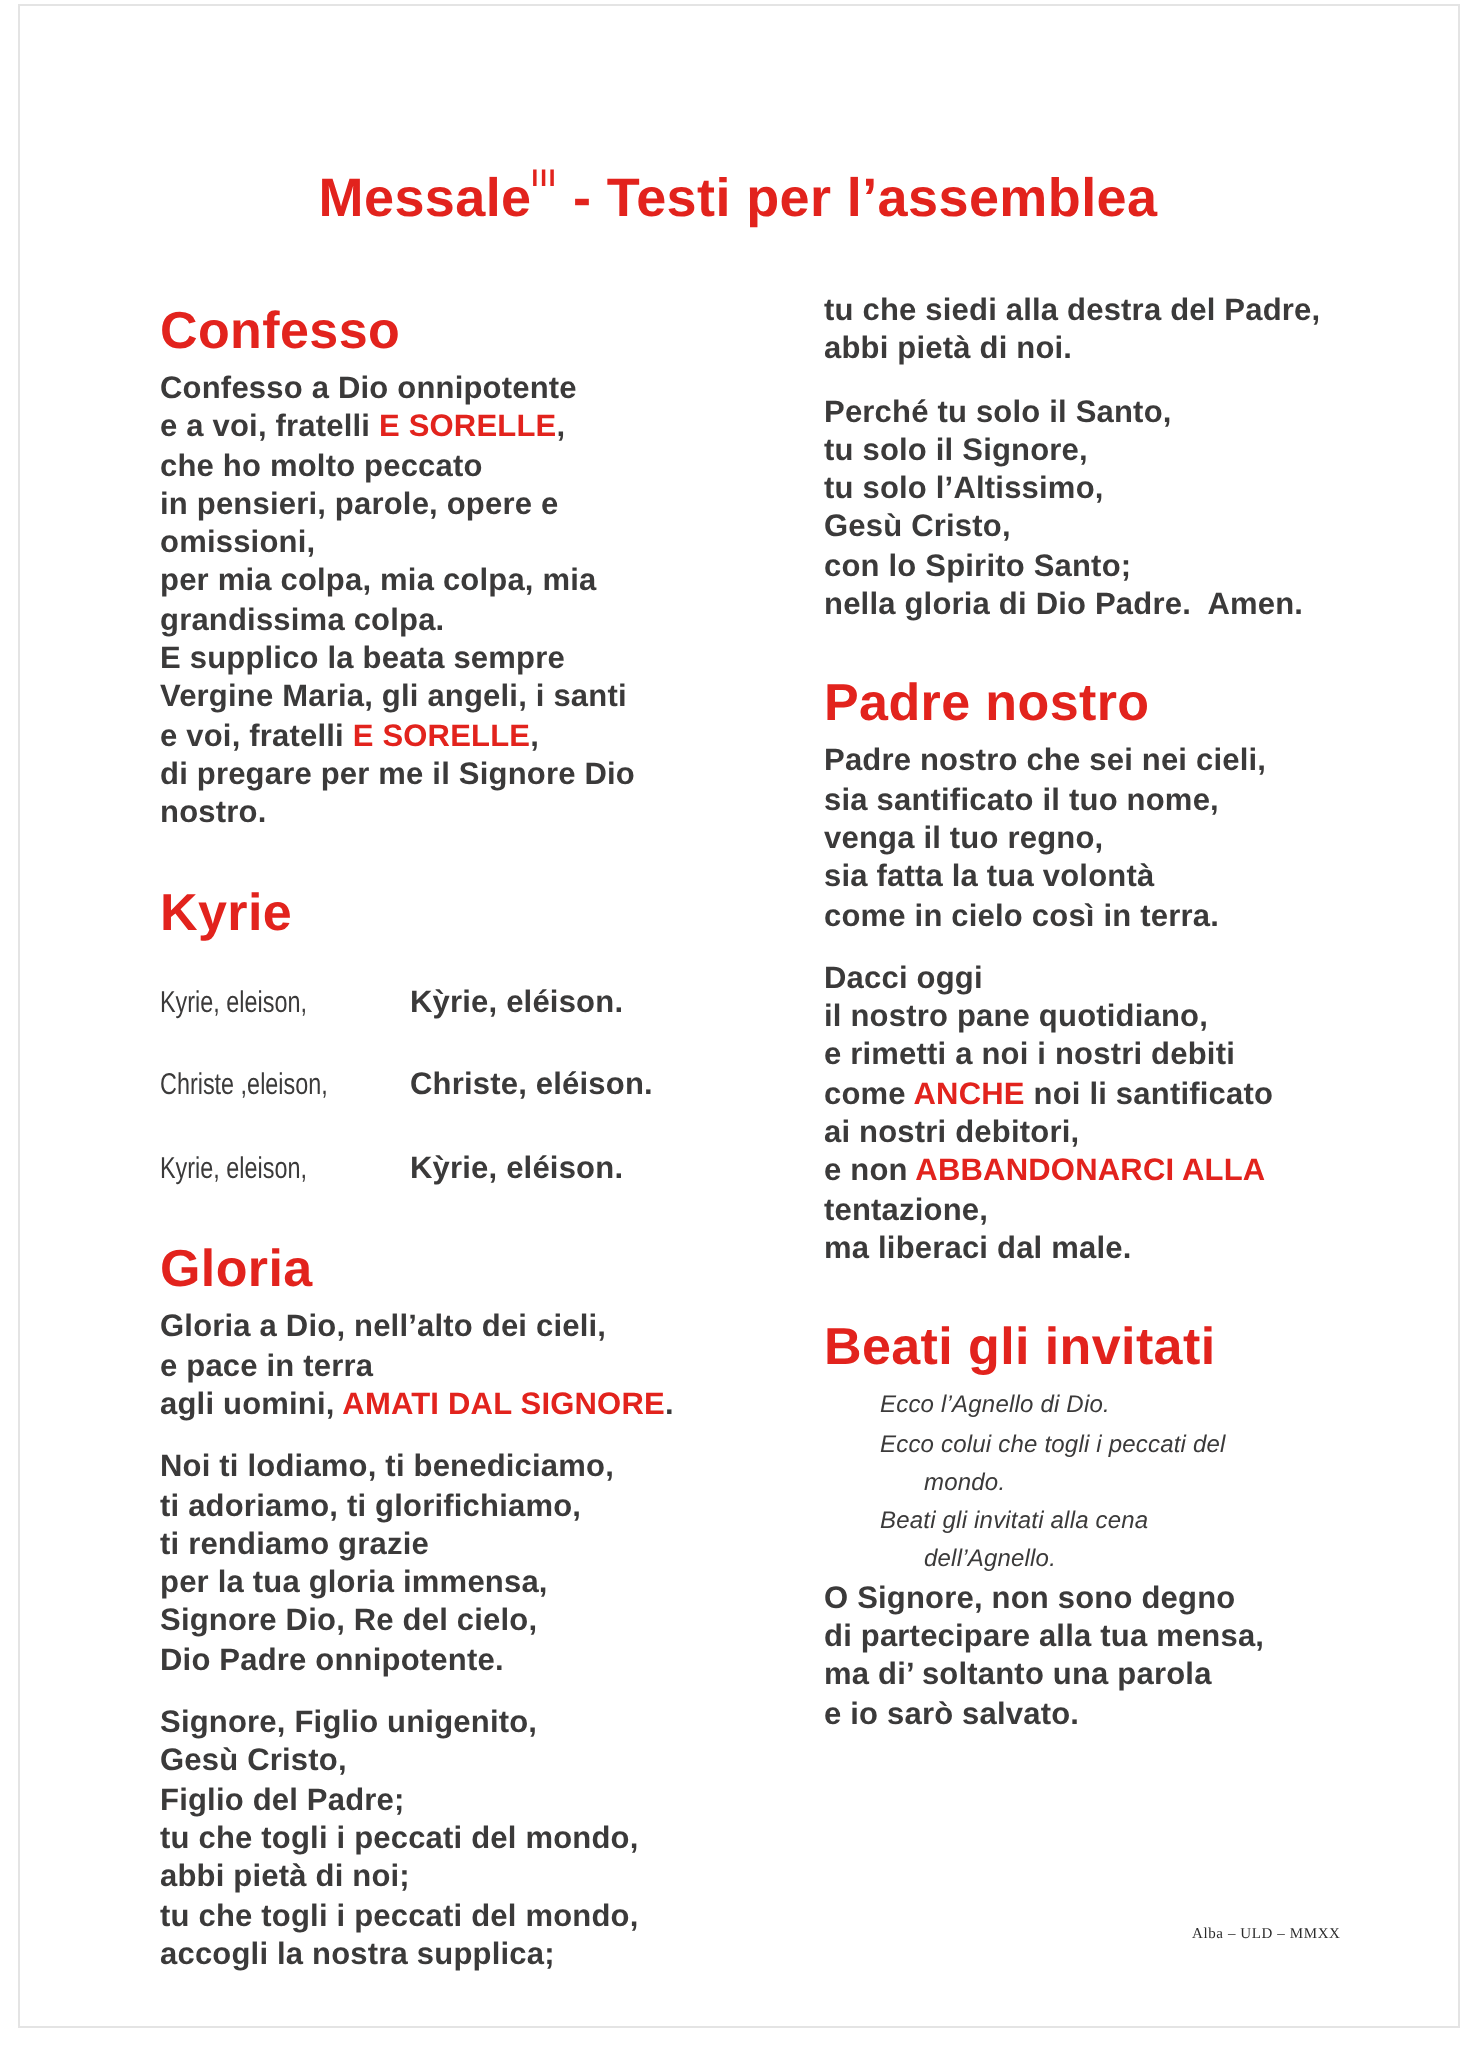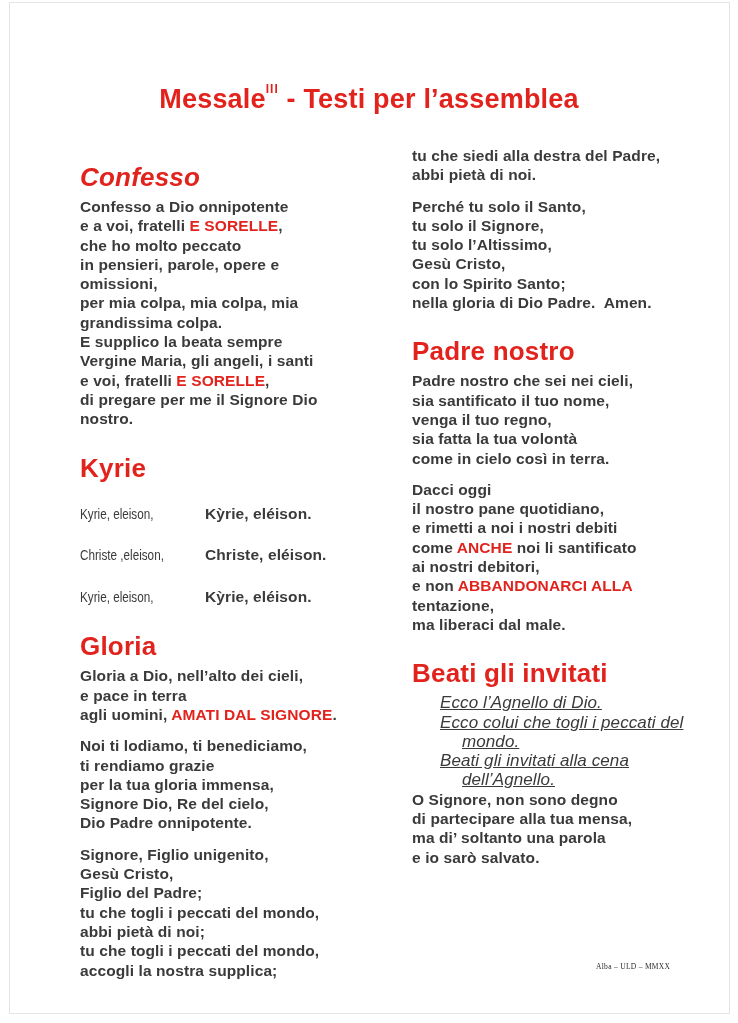--- a/index.html
+++ b/index.html
@@ -24,30 +24,30 @@
     font-size:12px;vertical-align:top;position:relative;top:-2px;letter-spacing:1px;
     font-weight:bold;
   }
   .column{position:absolute;top:146px;}
   #col-left{left:80px;width:316px;}
   #col-right{left:412px;width:306px;}
   .heading{
     font-size:26px;line-height:30px;color:var(--red);
     margin:24px 0 5px 0;font-weight:bold;letter-spacing:.2px;
   }
-  .column .heading:first-child{margin-top:16px;font-style:italic;}
+  .column .heading:first-child{margin-top:4px;}
   .stanza{margin:0 0 12px 0;}
   .stanza.tight{margin-bottom:0;}
   .line{
     font-size:15.5px;line-height:19.3px;font-weight:bold;color:var(--ink);
     white-space:pre-wrap;letter-spacing:.1px;
   }
   .line .red{color:var(--red);}
   .italic-block .line{font-weight:bold;font-style:italic;}
-  .italic-block .line{font-weight:normal;font-size:17px;text-decoration:underline;}
+  .italic-block .line{font-weight:normal;font-size:12px;}
   .line.ind1{padding-left:28px;}
   .line.ind2{padding-left:50px;}
   .kyrie{margin:4px 0 0 0;}
   .krow{line-height:20.6px;white-space:nowrap;margin-top:21px;}
   .k1{
     display:inline-block;width:125px;font-weight:normal;font-size:15px;
     color:var(--ink);transform:scaleX(.78);transform-origin:0 50%;
   }
   .k2{font-weight:bold;font-size:15.5px;color:var(--ink);letter-spacing:.1px;}
   .footer-credit{
@@ -88,20 +88,21 @@
       <div class="krow"><span class="k1">Kyrie, eleison,</span><span class="k2">Kỳrie, eléison.</span></div>
     </div>
     <h2 class="heading">Gloria</h2>
     <div class="stanza">
       <div class="line">Gloria a Dio, nell’alto dei cieli,</div>
       <div class="line">e pace in terra</div>
       <div class="line"><span>agli uomini, </span><span class="red">AMATI DAL SIGNORE</span><span>.</span></div>
     </div>
     <div class="stanza">
       <div class="line">Noi ti lodiamo, ti benediciamo,</div>
+      <div class="line">ti adoriamo, ti glorifichiamo,</div>
       <div class="line">ti rendiamo grazie</div>
       <div class="line">per la tua gloria immensa,</div>
       <div class="line">Signore Dio, Re del cielo,</div>
       <div class="line">Dio Padre onnipotente.</div>
     </div>
     <div class="stanza">
       <div class="line">Signore, Figlio unigenito,</div>
       <div class="line">Gesù Cristo,</div>
       <div class="line">Figlio del Padre;</div>
       <div class="line">tu che togli i peccati del mondo,</div>

